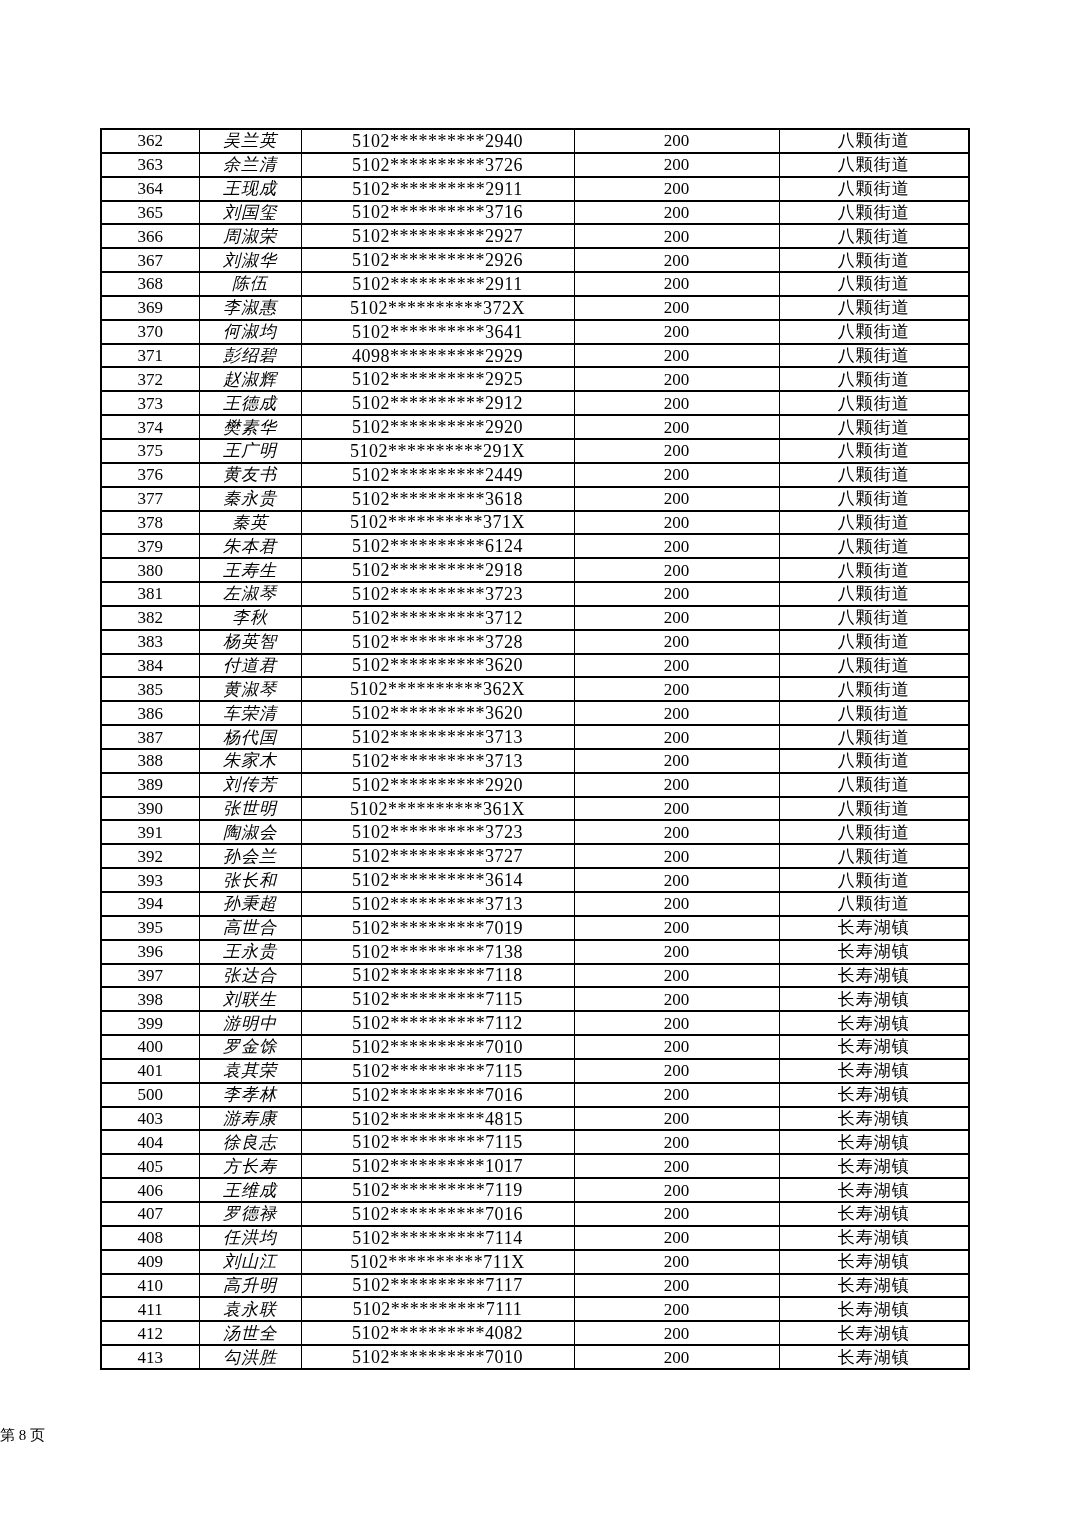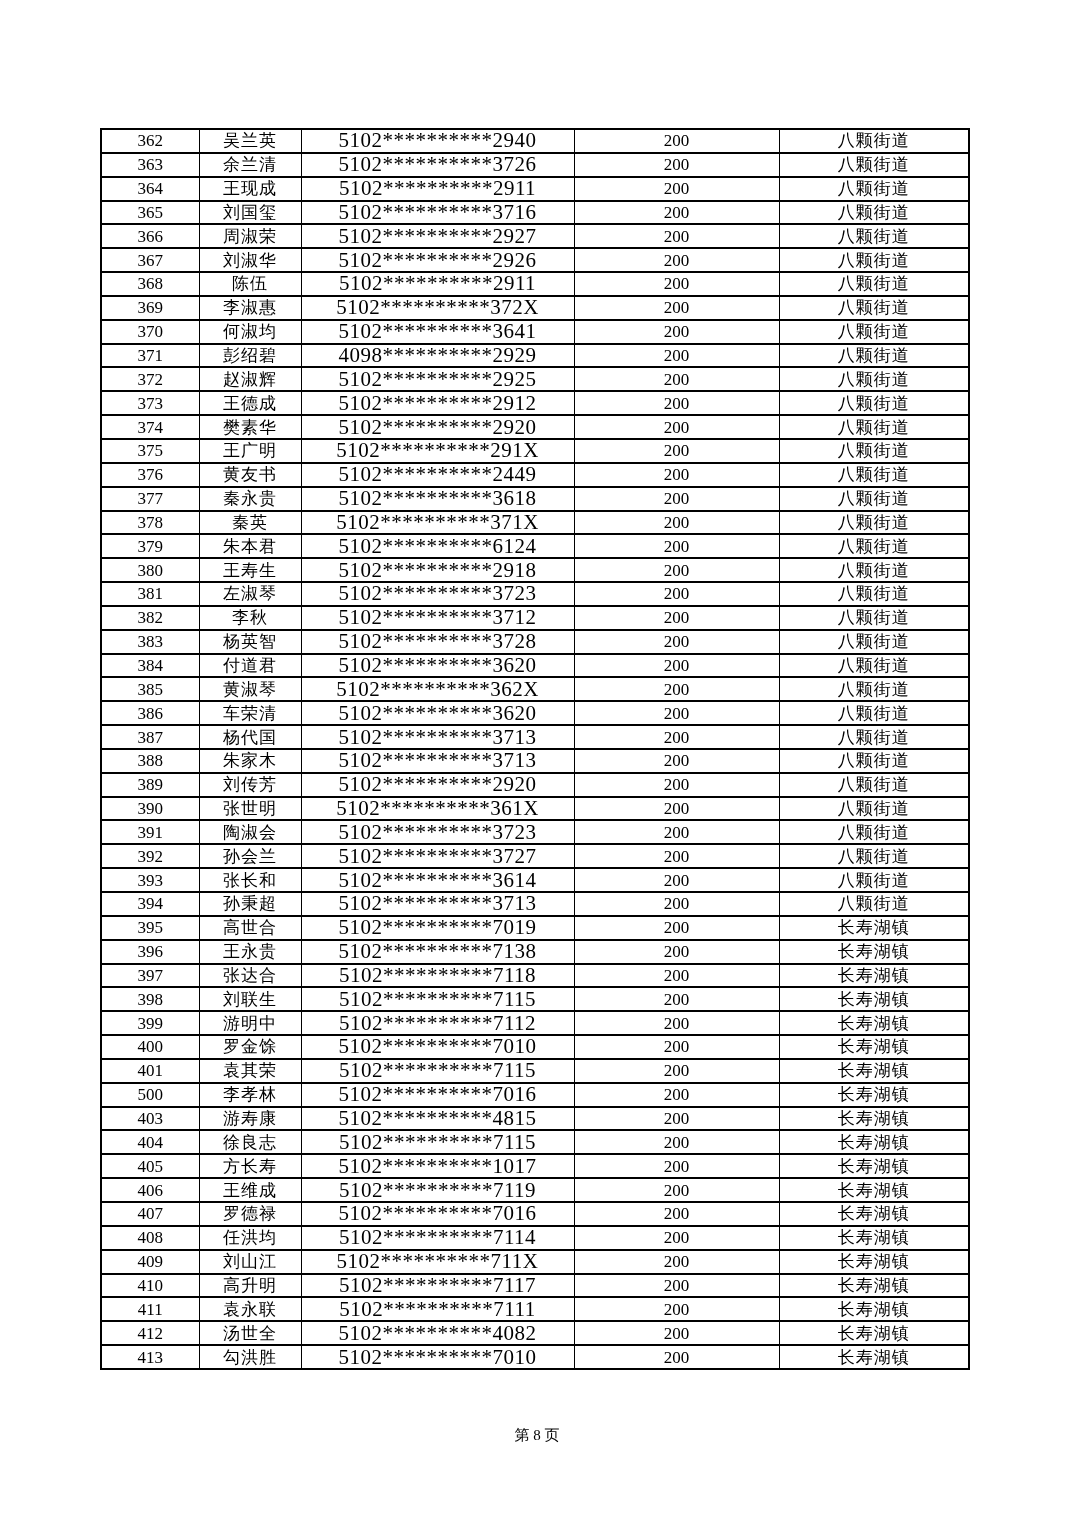--- a/index.html
+++ b/index.html
@@ -34,30 +34,30 @@
     border-top: 2px solid #000000;
     border-bottom: 2px solid #000000;
     padding: 0;
     text-align: center;
     vertical-align: middle;
     line-height: 1;
     white-space: nowrap;
     overflow: hidden;
   }
   td.col-serial   { font-size: 17px; }
-  td.col-name     { font-size: 17px; letter-spacing: 1px; }
-  td.col-id       { font-size: 21px; letter-spacing: 0.5px; }
+  td.col-name     { font-size: 17px; letter-spacing: 1px; font-style: italic; }
+  td.col-id       { font-size: 18px; letter-spacing: 0.5px; }
   td.col-amount   { font-size: 17px; }
   td.col-district { font-size: 17px; letter-spacing: 1px; }
   .footer {
     position: absolute;
     top: 1426px;
     left: 0;
     width: 100%;
-    text-align: center;
+    text-align: left;
     font-size: 15px;
     color: #000000;
   }
 </style>
 </head>
 <body>
 
 <div class="page">
 
   <table class="roster">

